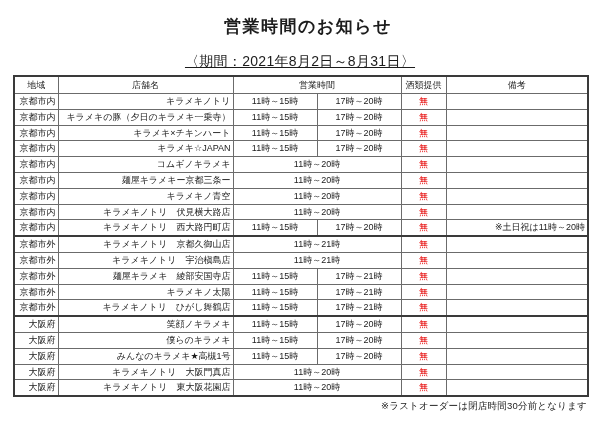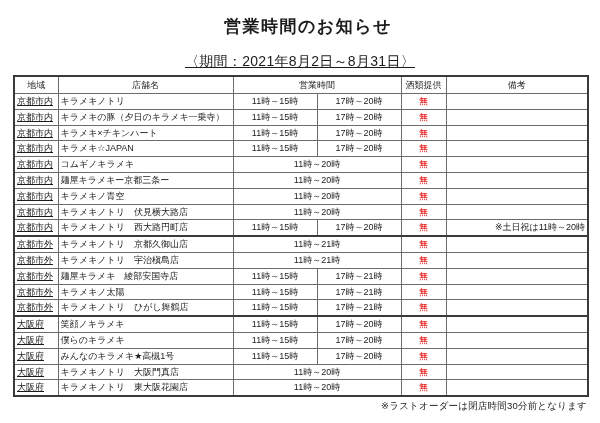--- a/index.html
+++ b/index.html
@@ -38,22 +38,22 @@
     border:1px solid #6b6b6b;
     font-size:9px;
     font-weight:normal;
     padding:0 2px;
     height:14.8px;
     line-height:14.8px;
     overflow:hidden;
     white-space:nowrap;
   }
   table.hours th { height:16px; text-align:center; }
-  .c-region  { text-align:left; font-size:8.5px;text-decoration:underline; }
-  .c-store   { text-align:left; padding-left:3px; }
+  .c-region  { text-align:right; font-size:8.5px; }
+  .c-store   { text-align:right; padding-left:3px; }
   .c-hours   { text-align:center; }
   .c-alcohol { text-align:center; }
   .c-remarks { text-align:right; padding-left:3px; }
   tr.group-end td { border-bottom:2px solid #3a3a3a; }
   .footnote {
     width:587px;
     margin-top:3px;
     text-align:right;
     font-size:9.5px;
     letter-spacing:0.2px;

